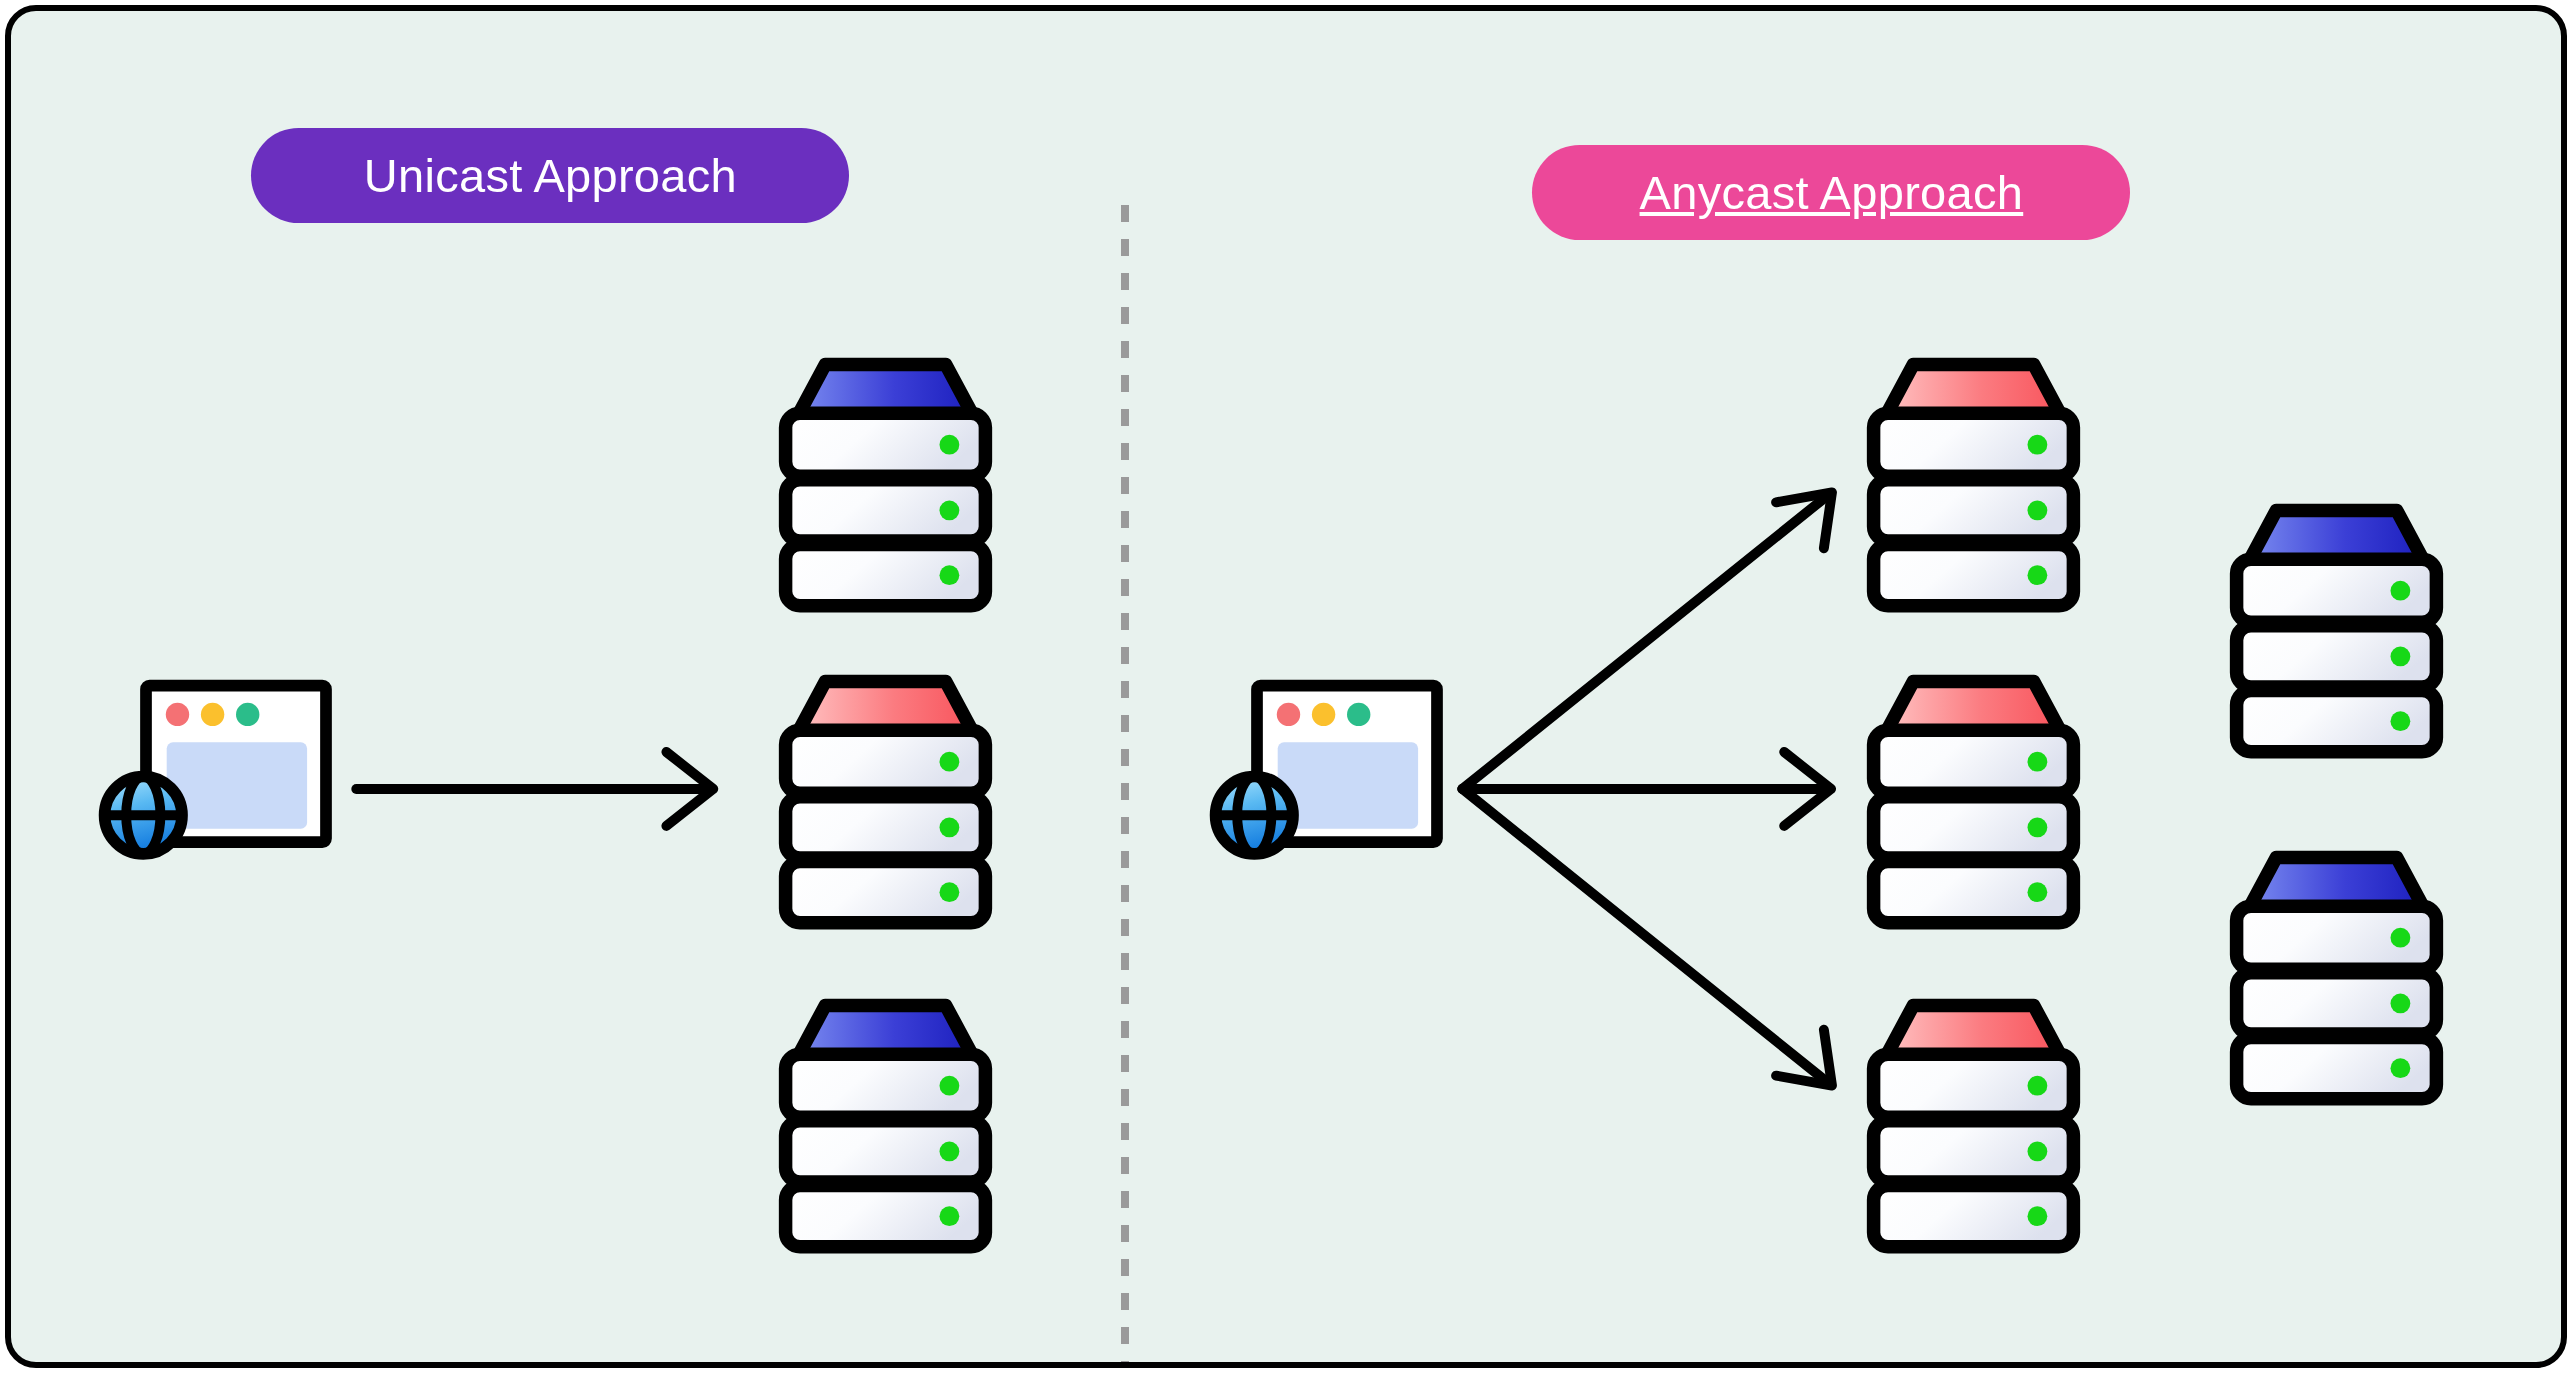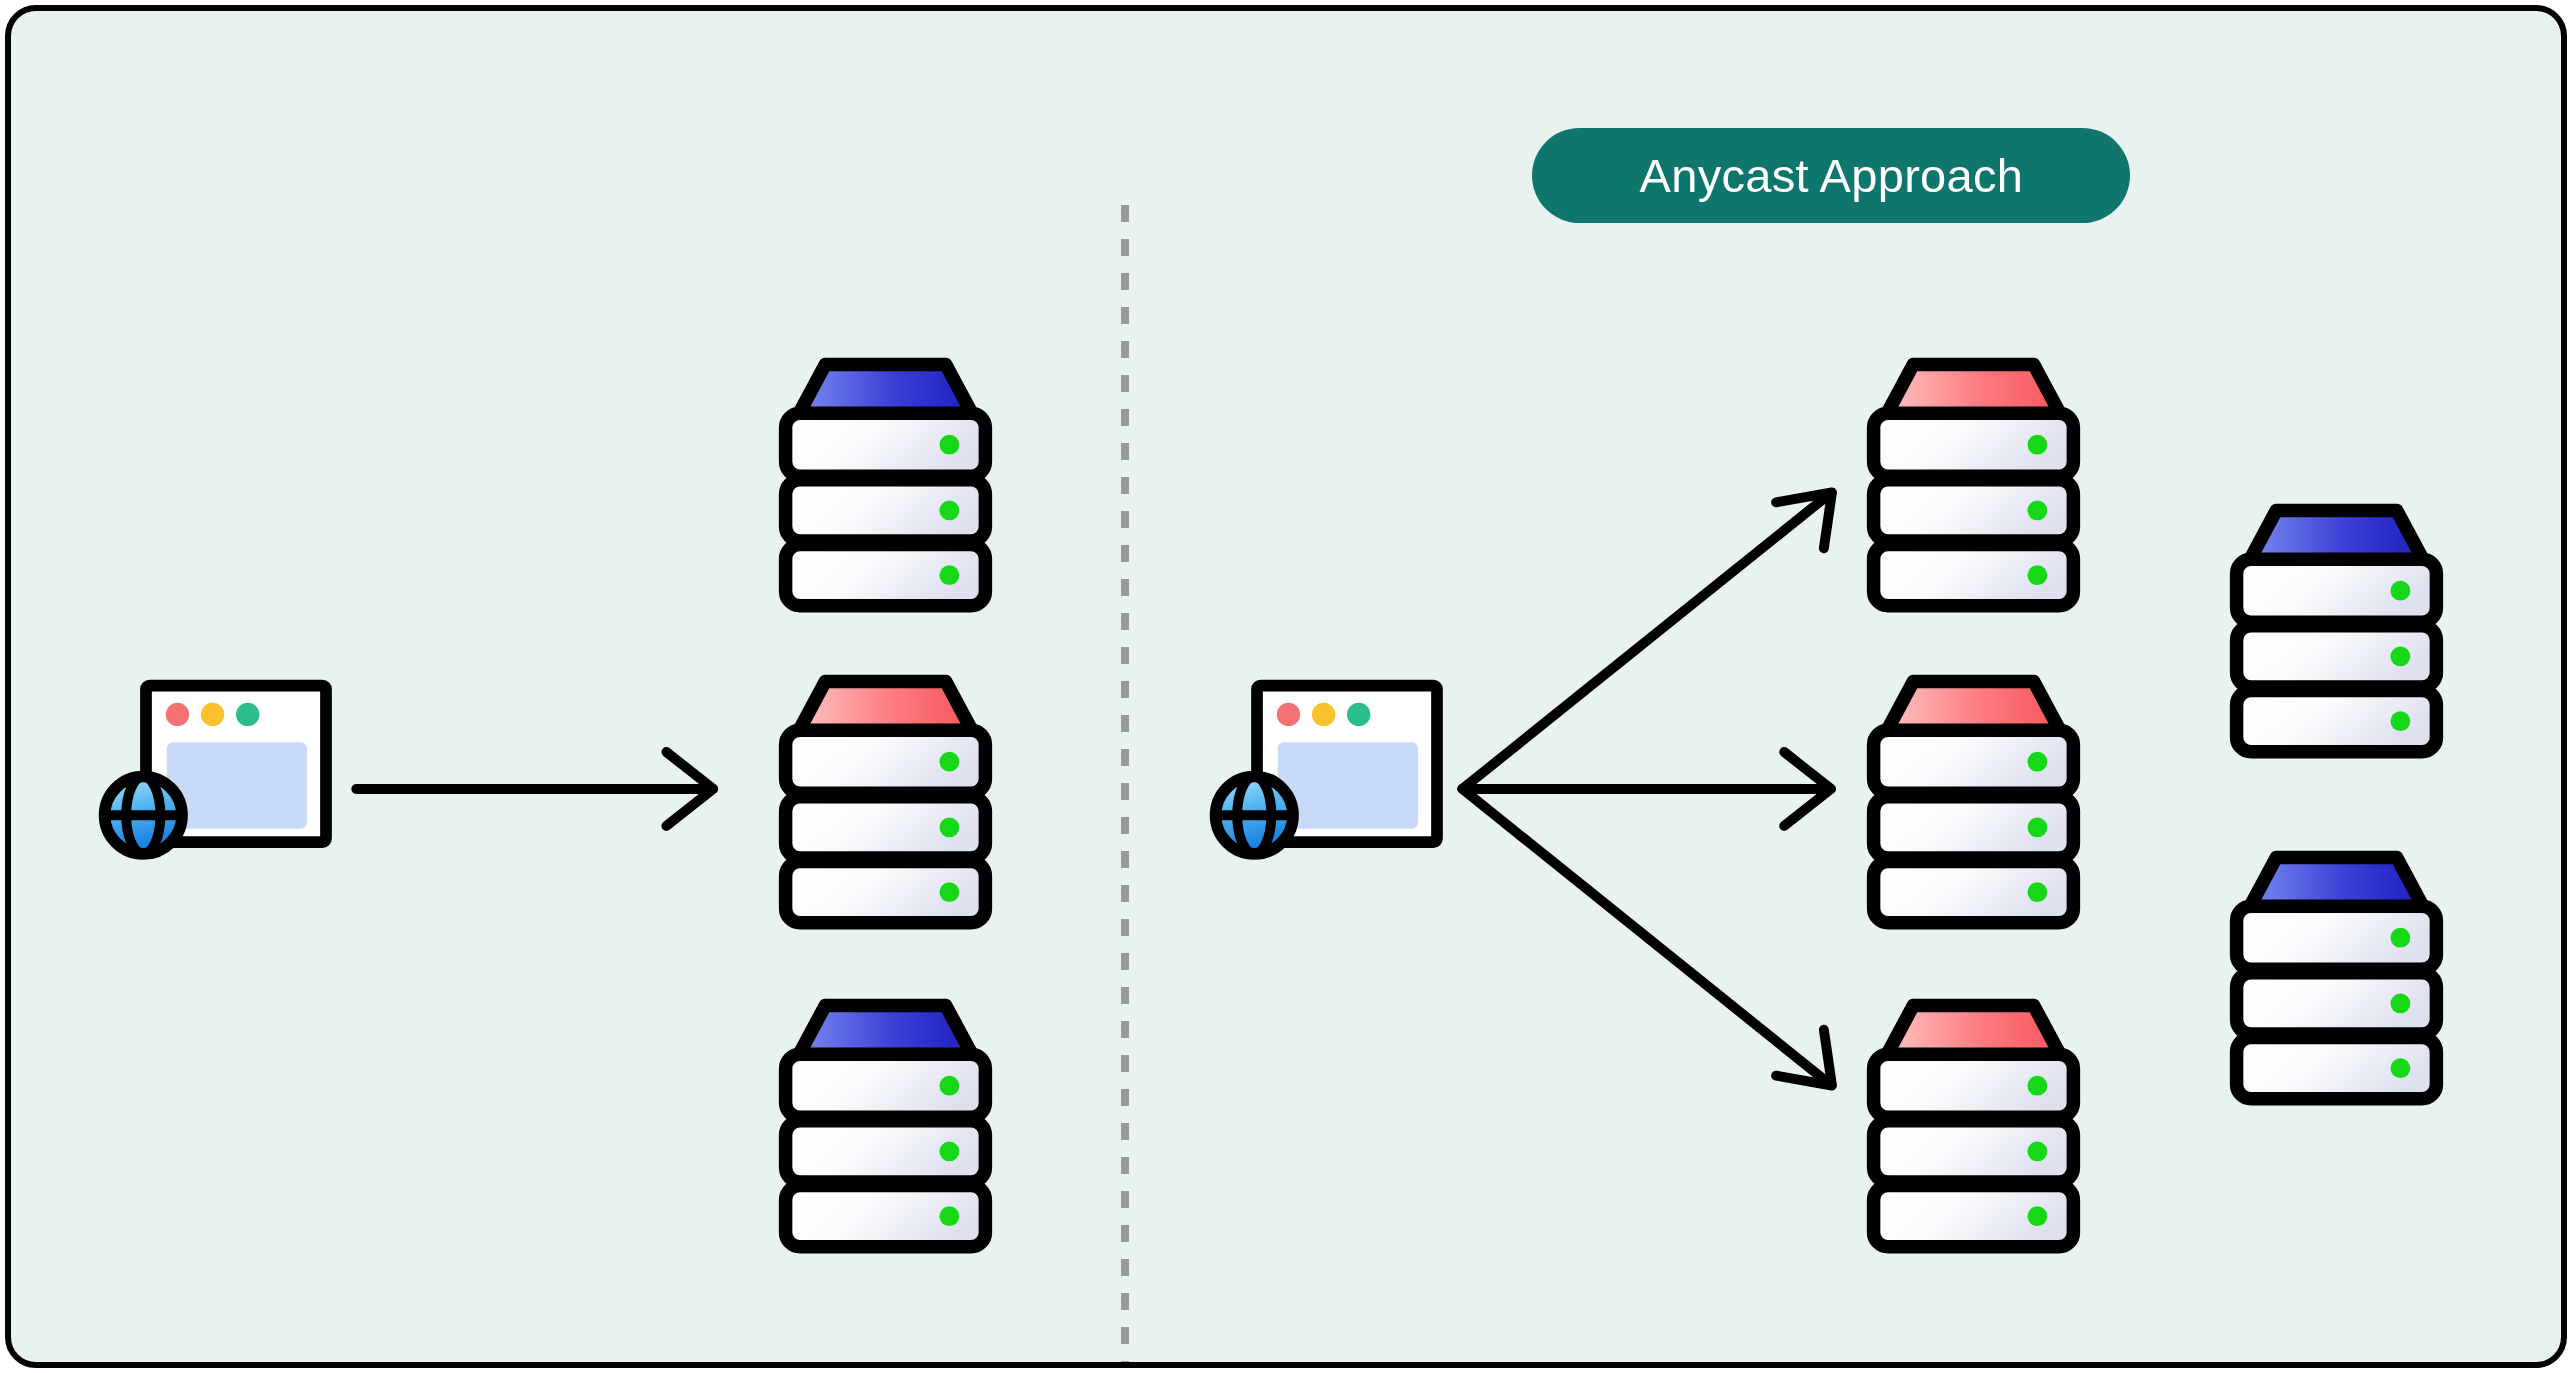--- a/index.html
+++ b/index.html
@@ -68,41 +68,45 @@
   }
   #pill-unicast {
     left: 240px;
     top: 117px;
     width: 598px;
     height: 95px;
     background: #6b2fbf;
   }
   #pill-anycast {
     left: 1521px;
-    top: 117px;
+    top: 134px;
     width: 598px;
     height: 95px;
-    background: #0f766e;
+    background: #ec4899;
+    text-decoration: underline;
   }
 
   
   .icon-abs { position: absolute; }
 
   .browser-icon   { width: 279px; height: 225px; }
   .server-icon    { width: 225px; height: 261px; }
   .arrow-layer    { position: absolute; left: 0; top: 0; width: 2562px; height: 1363px; pointer-events: none; }
 
   svg { display: block; overflow: visible; }
 </style>
 </head>
 <body>
 
 <div id="stage">
   <div id="frame">
 
+    <div class="pill" id="pill-unicast">
+      <span>Unicast Approach</span>
+    </div>
 
     <div class="pill" id="pill-anycast">
       <span>Anycast Approach</span>
     </div>
 
     <div id="divider"></div>
 
     <svg width="0" height="0" style="position:absolute" aria-hidden="true">
       <defs>
         <linearGradient id="gradTopBlue" x1="0" y1="0" x2="1" y2="0">

